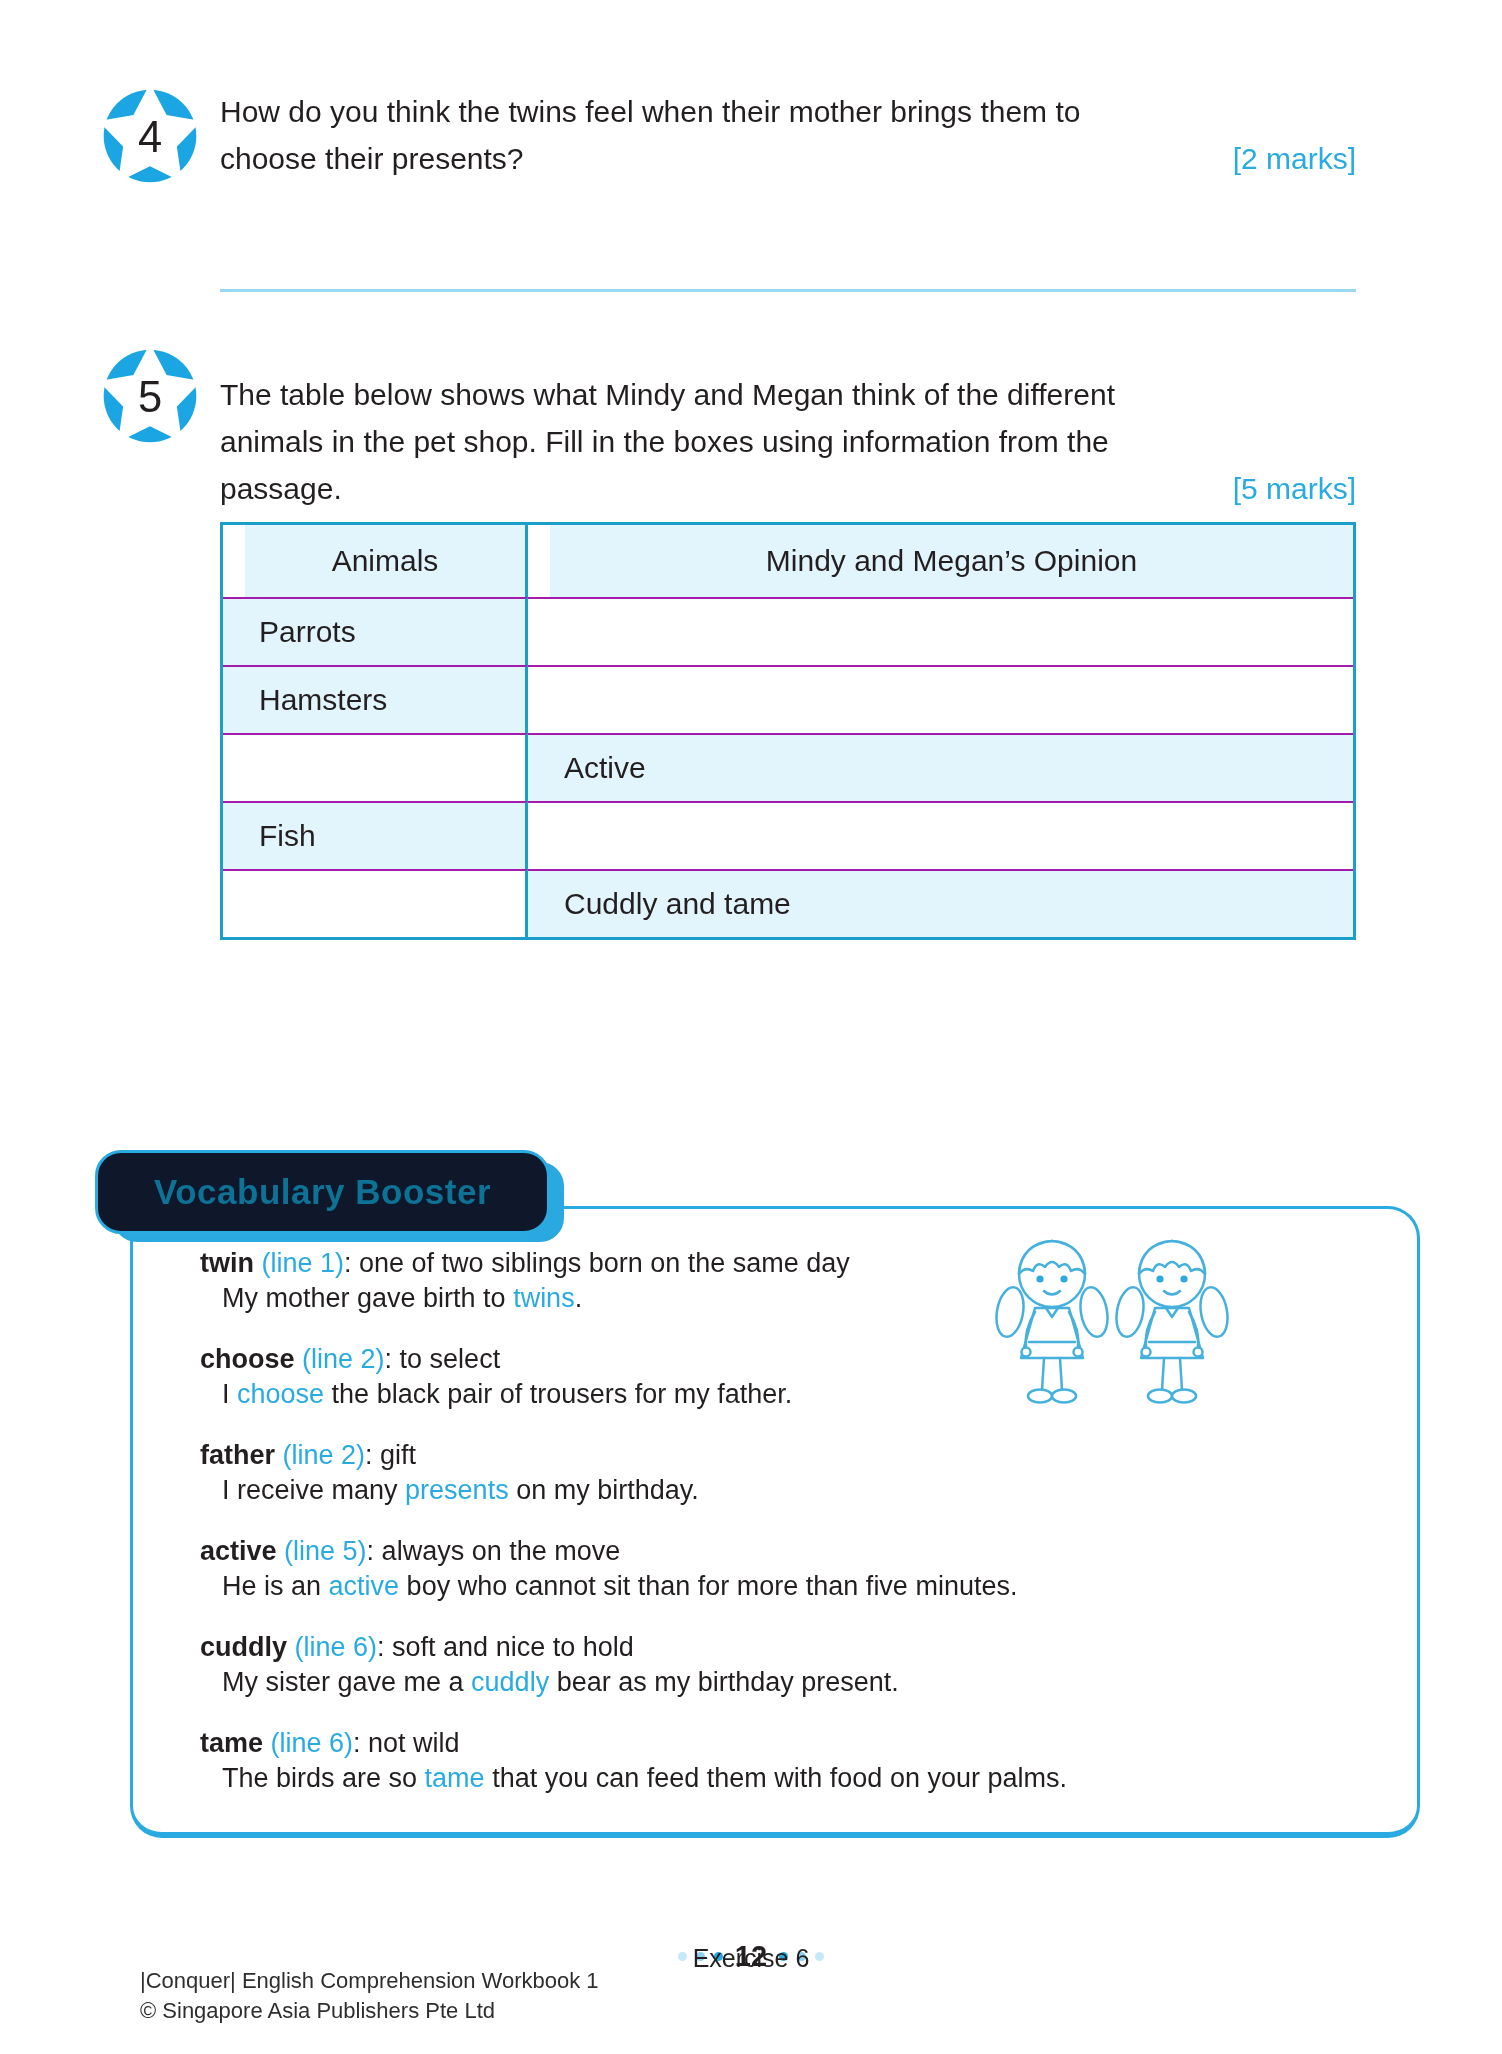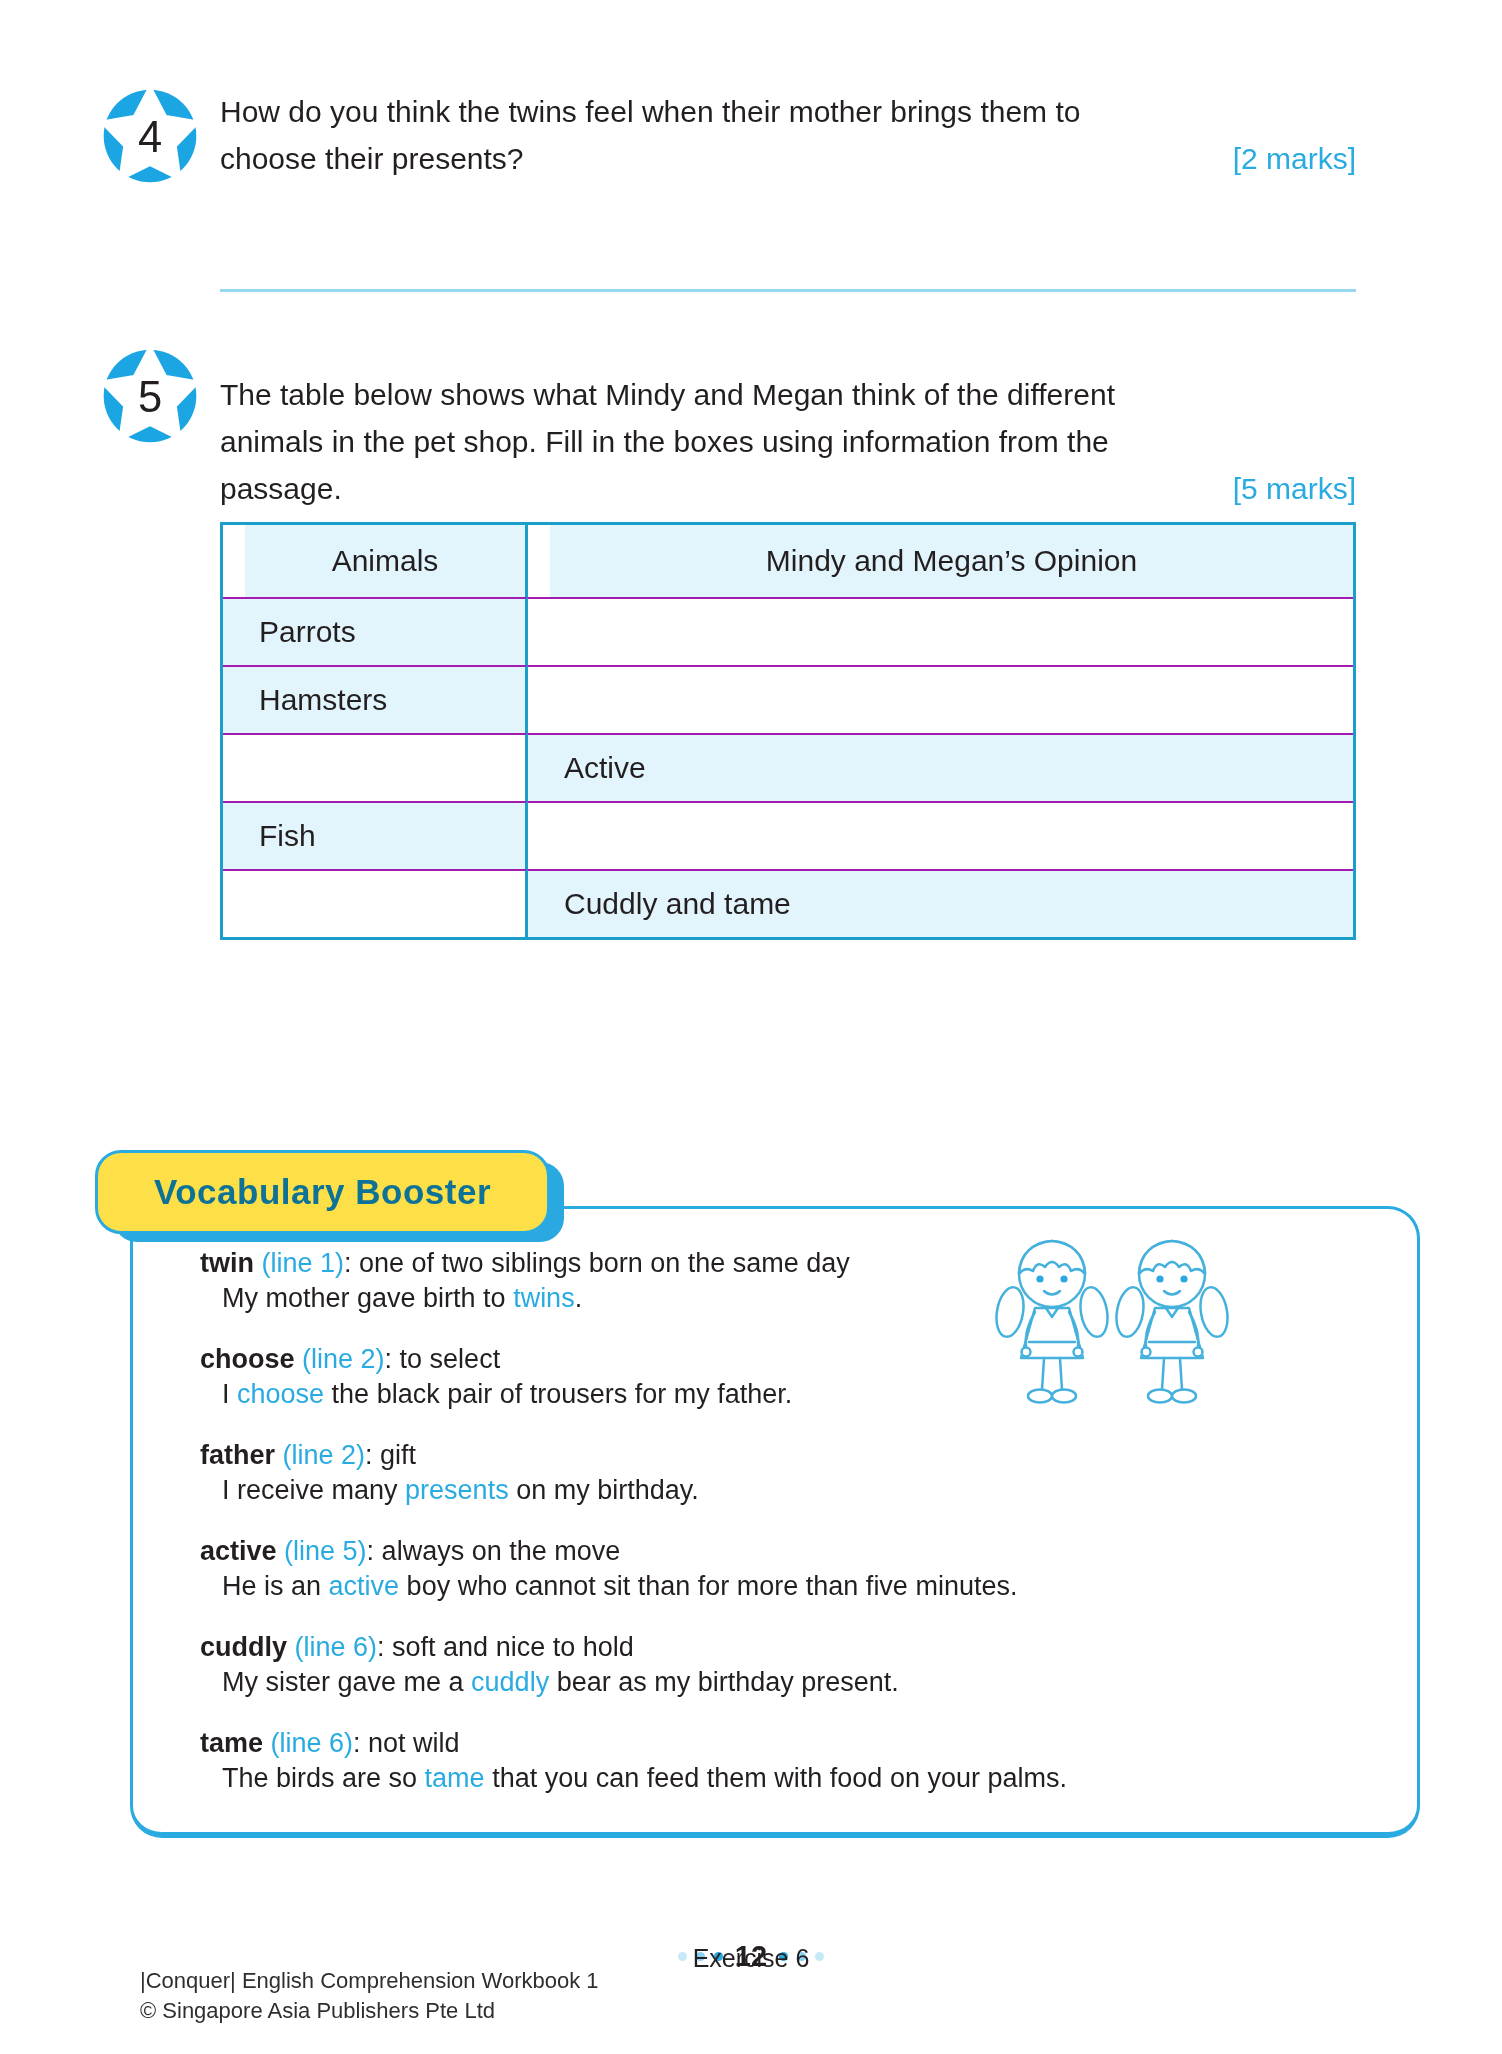--- a/index.html
+++ b/index.html
@@ -33,21 +33,21 @@
   .cell.hdr{justify-content:center;background:#e2f4fc;padding:0 10px;}
   .cell.filled{background:#e2f4fc;}
   .cell.blank{background:#ffffff;}
   
   .vb-box{
     position:absolute;left:130px;top:1206px;width:1290px;height:632px;box-sizing:border-box;
     border:3px solid #29abe2;border-bottom-width:6px;border-radius:32px;background:#ffffff;
   }
   .vb-tab{
     position:absolute;left:95px;top:1150px;width:455px;height:84px;box-sizing:border-box;
-    background:#fde047;border:3px solid #29abe2;border-radius:26px;
+    background:#0f172a;border:3px solid #29abe2;border-radius:26px;
     box-shadow:16px 10px 0 -2px #29a9e0;
     display:flex;align-items:center;justify-content:center;z-index:2;
   }
   .vb-title{font-size:35px;font-weight:bold;color:#0e7296;letter-spacing:0.5px;}
   .vb-entries{position:absolute;left:200px;top:1246px;width:1040px;z-index:1;}
   .entry{margin-bottom:26px;font-size:27px;line-height:35px;}
   .entry .term{font-weight:bold;}
   .cyan{color:#29abe2;}
   .ex{padding-left:22px;}
   .twins{position:absolute;left:986px;top:1214px;width:252px;height:214px;z-index:3;}

